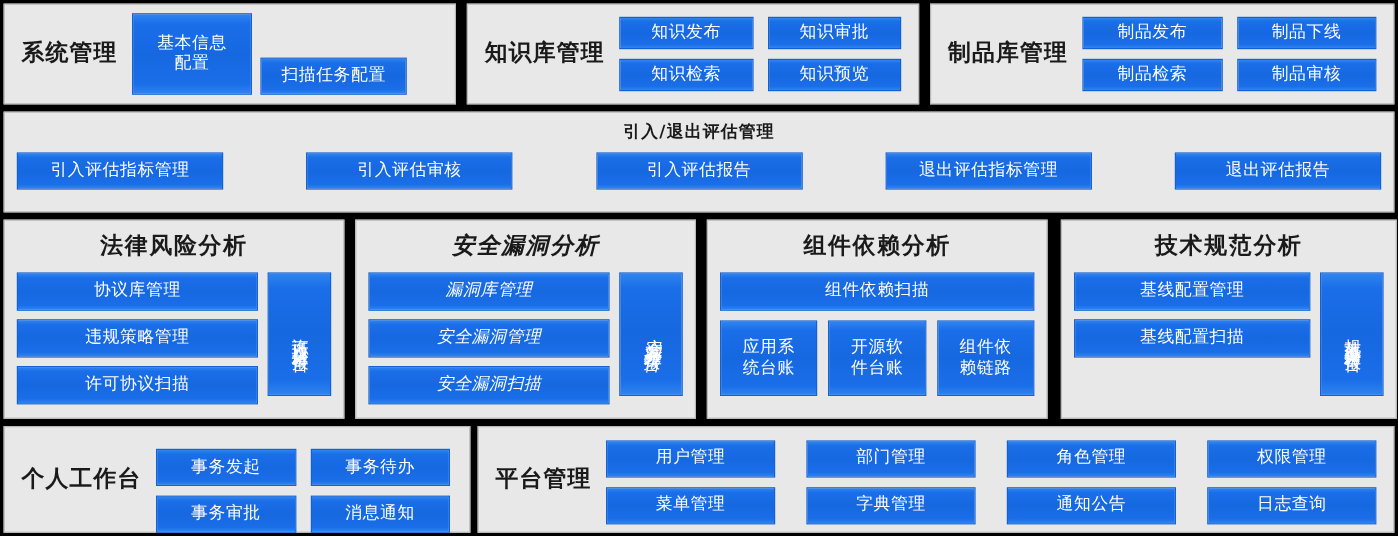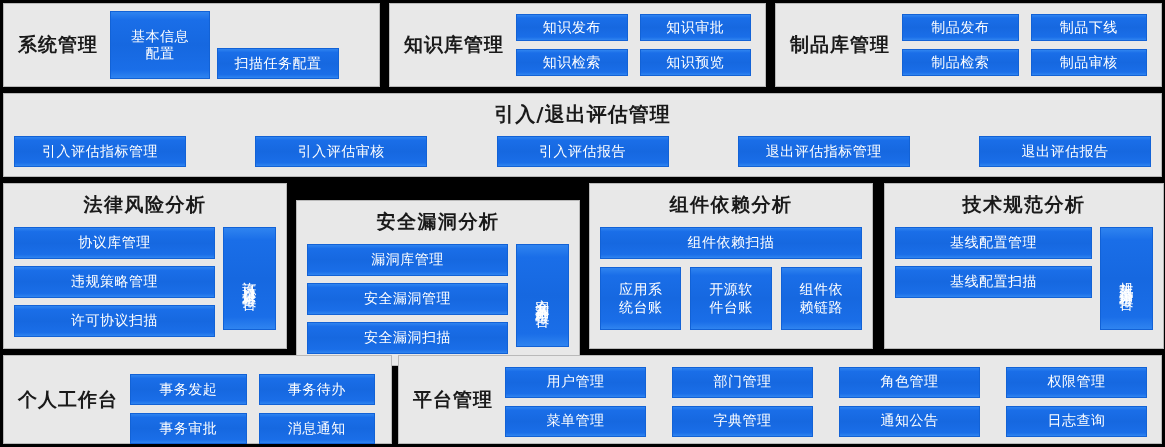--- a/index.html
+++ b/index.html
@@ -74,32 +74,32 @@
   #b-repo-cfg  {position:absolute;left:107px;top:8px; width:122px;height:31px;}
   #b-scan-cfg  {position:absolute;left:107px;top:45px;width:122px;height:31px;}
 
   .grid2{display:grid;grid-template-columns:1fr 1fr;grid-template-rows:1fr 1fr;
          gap:8px 12px;flex:1;height:62px;margin-right:14px;}
   .grid2 .btn{width:100%;height:100%;}
 
   
   #p-eval{left:3px;top:93px;width:1159px;height:84px;display:block;}
   #p-eval .eval-title{
-    text-align:center;font-size:20px;font-weight:bold;color:#1a1a1a;
+    text-align:center;font-size:14px;font-weight:bold;color:#1a1a1a;
     padding-top:7px;letter-spacing:1px;
   }
   .eval-row{
     display:flex;justify-content:space-between;
     padding:8px 10px 0 10px;
   }
   .eval-row .btn{width:172px;height:31px;}
 
   
   #p-legal  {left:3px;  top:183px;width:284px;height:166px;display:block;}
-  #p-vuln   {left:296px;top:200px;width:284px;height:166px;display:block;}
+  #p-vuln   {left:296px;top:183px;width:284px;height:166px;display:block;font-style:italic;}
   #p-dep    {left:589px;top:183px;width:284px;height:166px;display:block;}
   #p-tech   {left:884px;top:183px;width:280px;height:166px;display:block;}
 
   .sec-title{
     text-align:center;font-size:19px;font-weight:bold;color:#1a1a1a;
     padding-top:8px;letter-spacing:1.5px;
   }
   .sec-body{display:flex;padding:9px 10px 10px 10px;gap:8px;}
   .sec-stack{display:flex;flex-direction:column;gap:7px;flex:1;}
   .sec-stack .btn{height:32px;width:100%;}

